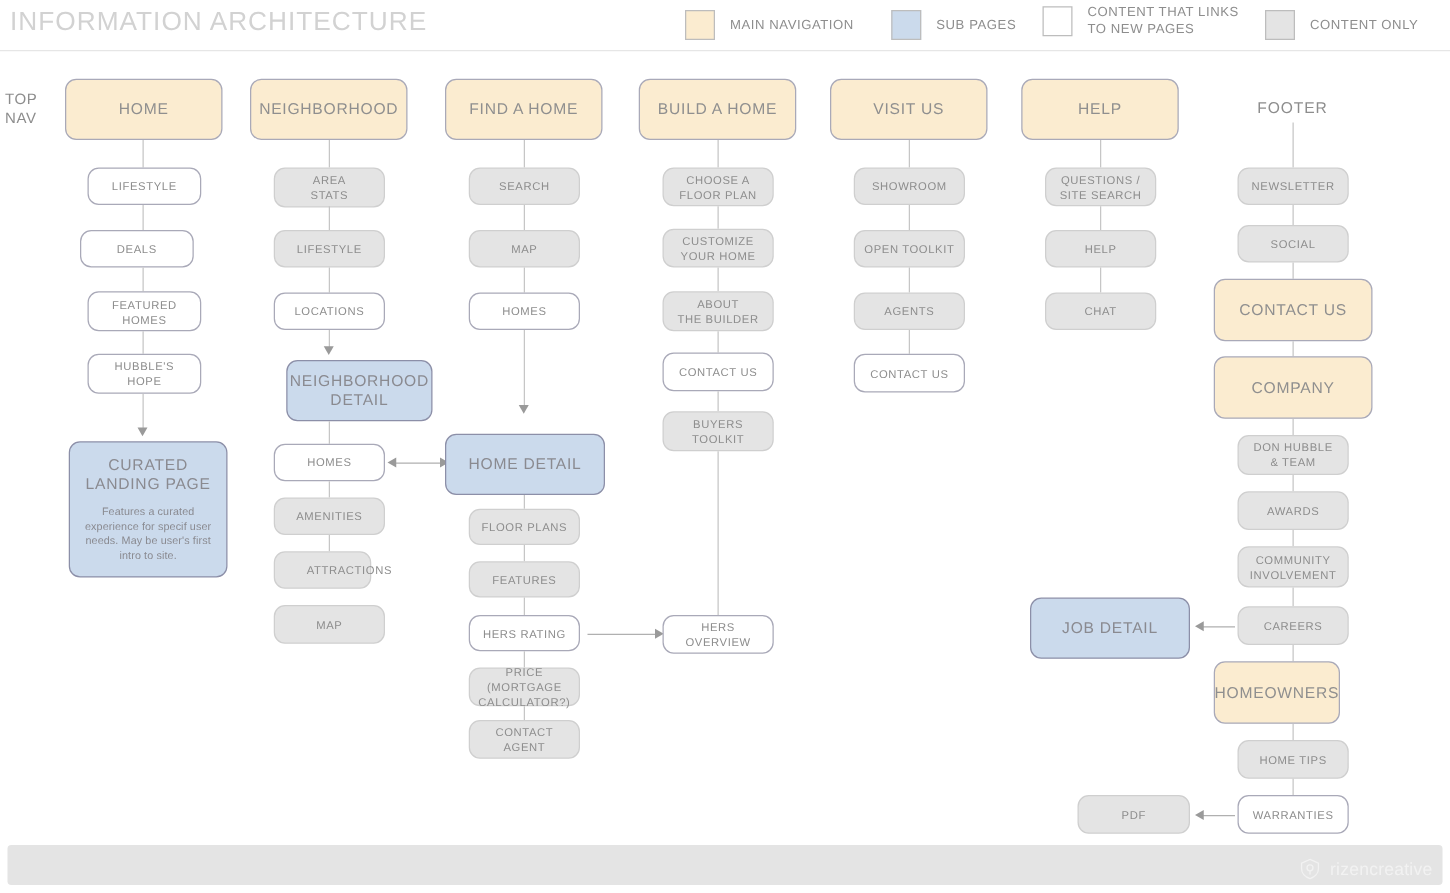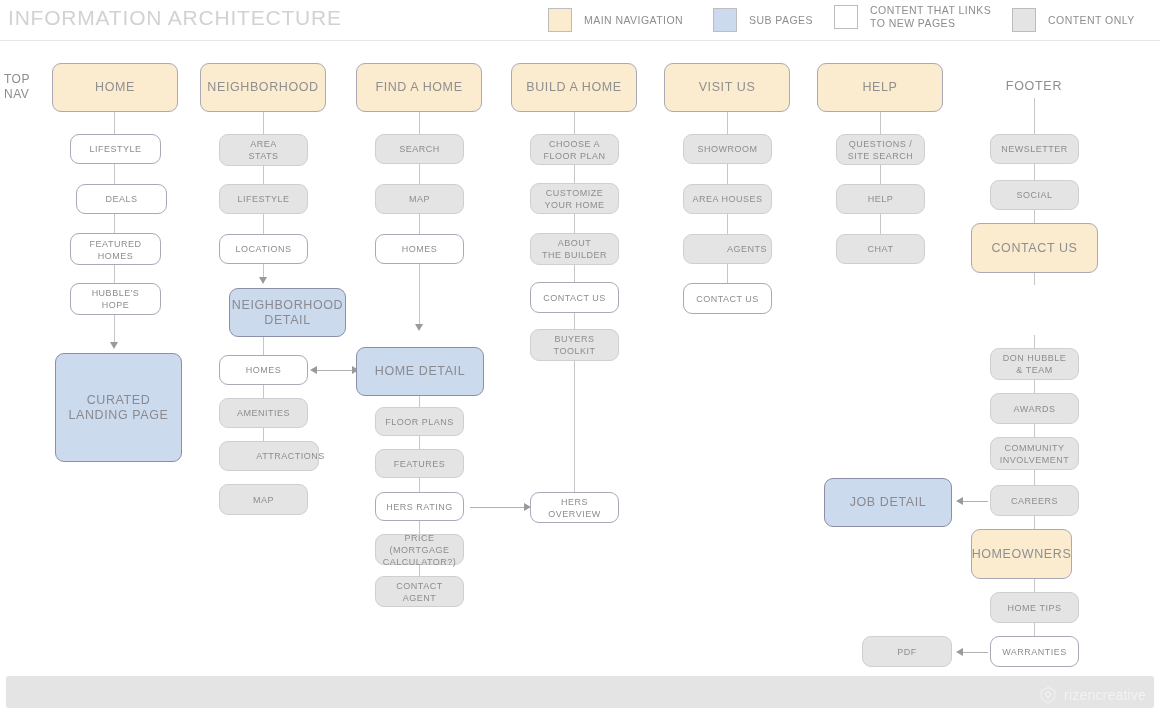--- a/index.html
+++ b/index.html
@@ -113,41 +113,42 @@
   <div class="node t-main mid" style="left:52px; top:63px; width:126px; height:49px;">
     <div class="ttl">HOME</div>
     </div>
   <div class="vline" style="left:114px; top:112px; height:22px;"></div>
 
   <div class="node t-link" style="left:70px; top:134px; width:91px; height:30px;">
     <div class="ttl">LIFESTYLE</div>
     </div>
   <div class="vline" style="left:114px; top:164px; height:20px;"></div>
 
-  <div class="node t-link" style="left:76px; top:184px; width:91px; height:30px;">
+  <div class="node t-link" style="left:64px; top:184px; width:91px; height:30px;">
     <div class="ttl">DEALS</div>
     </div>
   <div class="vline" style="left:114px; top:214px; height:19px;"></div>
 
   <div class="node t-link" style="left:70px; top:233px; width:91px; height:32px;justify-content:flex-end;">
     <div class="ttl">FEATURED
 HOMES</div>
     </div>
   <div class="vline" style="left:114px; top:265px; height:18px;"></div>
 
   <div class="node t-link" style="left:70px; top:283px; width:91px; height:32px;justify-content:center;">
     <div class="ttl">HUBBLE'S
 HOPE</div>
     </div>
   <div class="vline" style="left:114px; top:315px; height:30px;"></div>
   <div class="arw down" style="left:110px; top:342px;"></div>
 
   <div class="node t-sub mid" style="left:55px; top:353px; width:127px; height:109px; padding:10px 8px;">
     <div class="ttl">CURATED
 LANDING PAGE</div>
+    <div class="desc">Features a curated experience for specif user needs. May be user's first intro to site.</div>
   </div>
 
   <div class="node t-main mid" style="left:200px; top:63px; width:126px; height:49px;">
     <div class="ttl">NEIGHBORHOOD</div>
     </div>
   <div class="vline" style="left:263px; top:112px; height:22px;"></div>
 
   <div class="node t-only" style="left:219px; top:134px; width:89px; height:32px;">
     <div class="ttl">AREA
 STATS</div>
@@ -174,21 +175,21 @@
   <div class="node t-link" style="left:219px; top:355px; width:89px; height:30px;">
     <div class="ttl">HOMES</div>
     </div>
   <div class="vline" style="left:263px; top:385px; height:13px;"></div>
 
   <div class="node t-only" style="left:219px; top:398px; width:89px; height:30px;">
     <div class="ttl">AMENITIES</div>
     </div>
   <div class="vline" style="left:263px; top:428px; height:13px;"></div>
 
-  <div class="node t-only" style="left:219px; top:441px; width:100px; height:30px;padding-left:47px;">
+  <div class="node t-only" style="left:219px; top:441px; width:78px; height:30px;padding-left:47px;">
     <div class="ttl">ATTRACTIONS</div>
     </div>
 
   <div class="node t-only" style="left:219px; top:484px; width:89px; height:31px;">
     <div class="ttl">MAP</div>
     </div>
 
   <div class="hline" style="left:314px; top:370px; width:44px;"></div>
   <div class="arw left" style="left:310px; top:366px;"></div>
   <div class="arw right" style="left:352px; top:366px;"></div>
@@ -290,25 +291,25 @@
     <div class="ttl">VISIT US</div>
     </div>
   <div class="vline" style="left:727px; top:112px; height:22px;"></div>
 
   <div class="node t-only" style="left:683px; top:134px; width:89px; height:30px;">
     <div class="ttl">SHOWROOM</div>
     </div>
   <div class="vline" style="left:727px; top:164px; height:20px;"></div>
 
   <div class="node t-only" style="left:683px; top:184px; width:89px; height:30px;">
-    <div class="ttl">AREA HOUSES</div>
+    <div class="ttl">OPEN TOOLKIT</div>
     </div>
   <div class="vline" style="left:727px; top:214px; height:20px;"></div>
 
-  <div class="node t-only" style="left:683px; top:234px; width:89px; height:30px;align-items:flex-end;">
+  <div class="node t-only" style="left:683px; top:234px; width:89px; height:30px;">
     <div class="ttl">AGENTS</div>
     </div>
   <div class="vline" style="left:727px; top:264px; height:19px;"></div>
 
   <div class="node t-link" style="left:683px; top:283px; width:89px; height:31px;">
     <div class="ttl">CONTACT US</div>
     </div>
 
   <div class="node t-main mid" style="left:817px; top:63px; width:126px; height:49px;">
     <div class="ttl">HELP</div>
@@ -340,20 +341,23 @@
   <div class="node t-only" style="left:990px; top:180px; width:89px; height:30px;">
     <div class="ttl">SOCIAL</div>
     </div>
   <div class="vline" style="left:1034px; top:210px; height:13px;"></div>
 
   <div class="node t-main mid" style="left:971px; top:223px; width:127px; height:50px;">
     <div class="ttl">CONTACT US</div>
     </div>
   <div class="vline" style="left:1034px; top:273px; height:12px;"></div>
 
+  <div class="node t-main mid" style="left:971px; top:285px; width:127px; height:50px;">
+    <div class="ttl">COMPANY</div>
+    </div>
   <div class="vline" style="left:1034px; top:335px; height:13px;"></div>
 
   <div class="node t-only" style="left:990px; top:348px; width:89px; height:32px;">
     <div class="ttl">DON HUBBLE
 &amp; TEAM</div>
     </div>
   <div class="vline" style="left:1034px; top:380px; height:13px;"></div>
 
   <div class="node t-only" style="left:990px; top:393px; width:89px; height:31px;">
     <div class="ttl">AWARDS</div>

